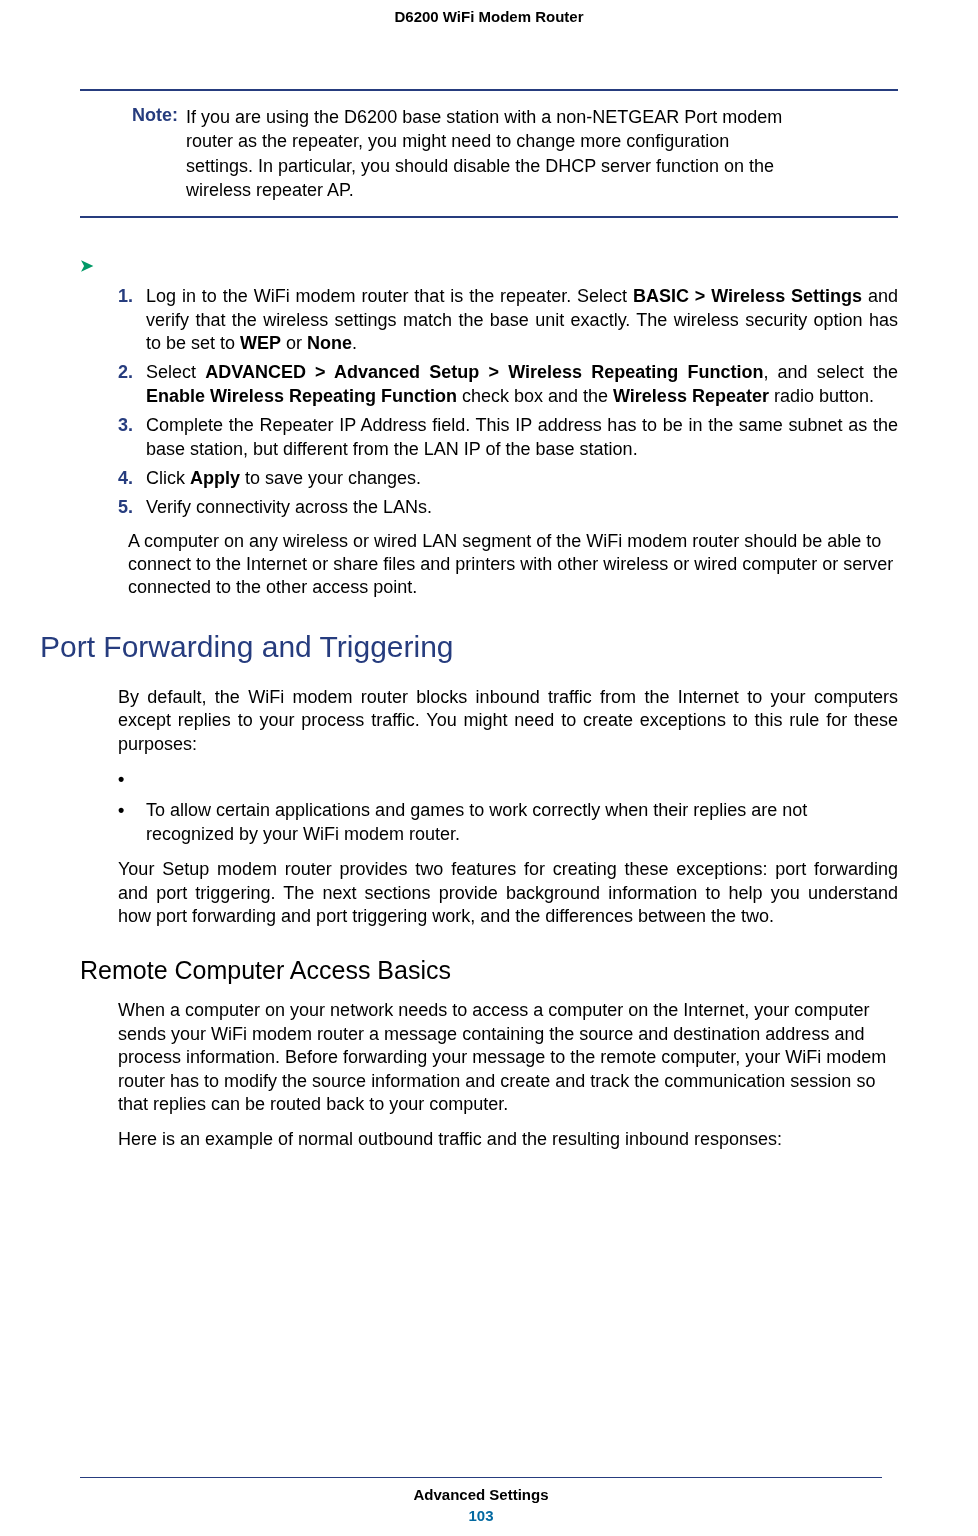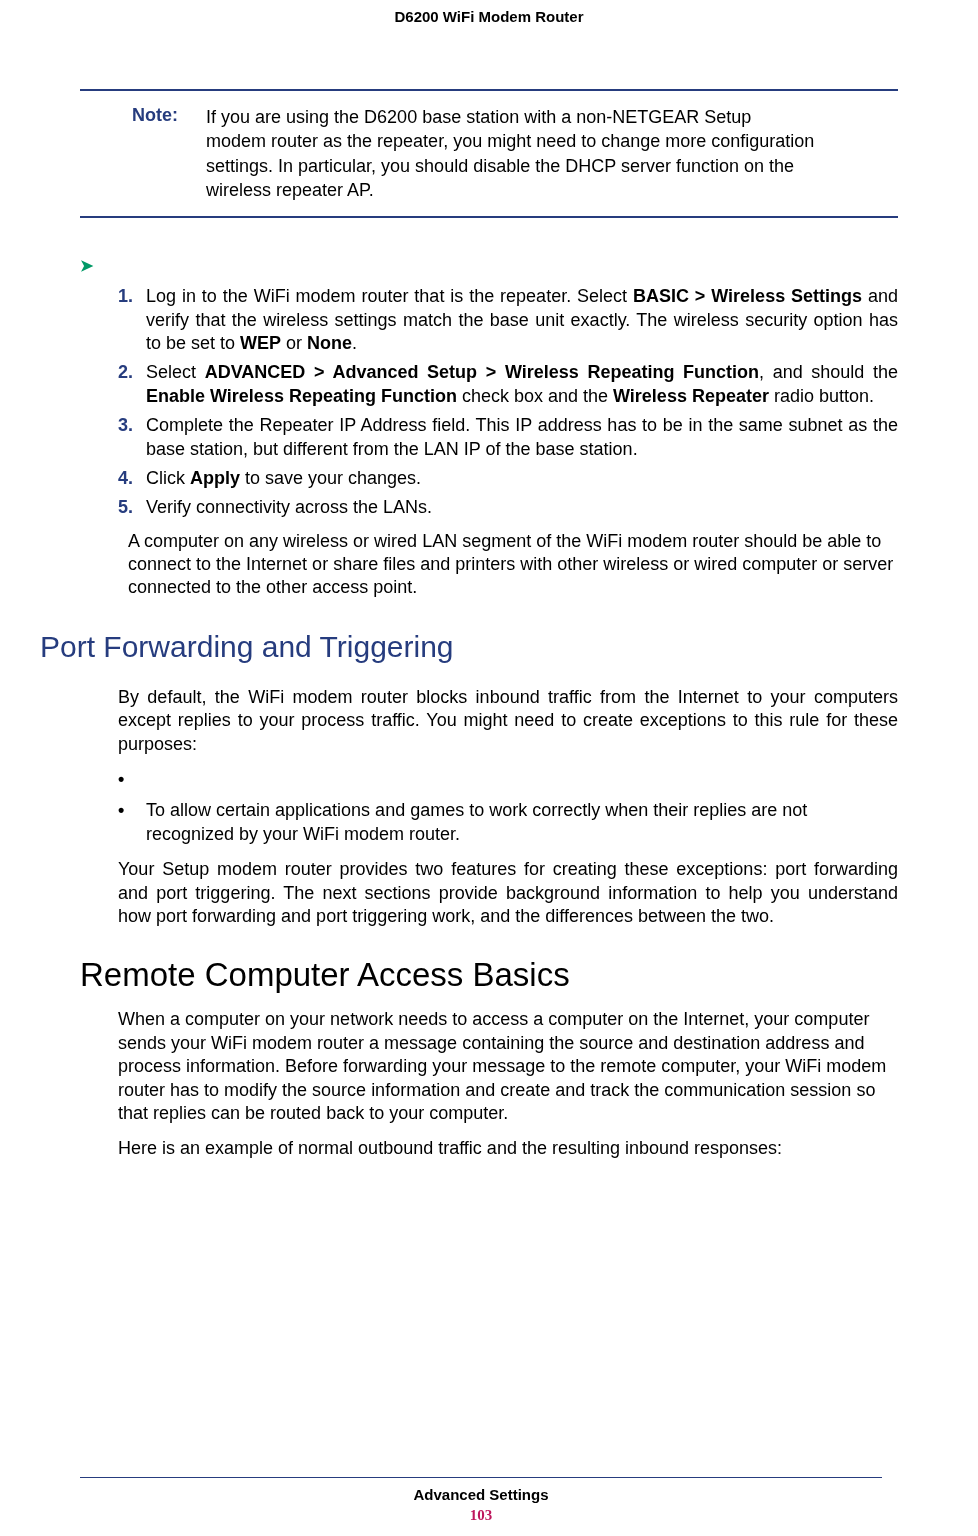--- a/index.html
+++ b/index.html
@@ -22,21 +22,20 @@
       font-size: 15px;
       padding-top: 8px;
       padding-bottom: 50px;
     }
     .note-block {
       border-top: 2px solid #263c7e;
       border-bottom: 2px solid #263c7e;
       padding: 14px 0 14px 52px;
       margin: 14px 0 38px 0;
       display: flex;
-      gap: 20px;
     }
     .note-label {
       color: #263c7e;
       font-weight: bold;
       font-size: 18px;
       flex: 0 0 auto;
       margin-right: 8px;
     }
     .note-text {
       font-size: 18px;
@@ -117,21 +116,21 @@
     }
     .bullet-dot {
       color: #000;
       font-weight: bold;
       flex: 0 0 28px;
       font-size: 18px;
     }
     .h2 {
       color: #000;
       font-family: "Futura", "Trebuchet MS", Arial, sans-serif;
-      font-size: 33px;
+      font-size: 25px;
       margin-top: 28px;
       margin-bottom: 14px;
       font-weight: 500;
     }
     .footer {
       position: absolute;
       bottom: 12px;
       left: 0;
       right: 16px;
       text-align: center;
@@ -140,50 +139,49 @@
     .footer-rule {
       border: none;
       border-top: 1px solid #263c7e;
       margin: 0 80px 8px 80px;
     }
     .footer-title {
       font-weight: bold;
       margin-bottom: 4px;
     }
     .footer-page {
-      color: #be185d;
-      font-weight: bold;
-      font-family: Liberation Serif, serif;
+      color: #0369a1;
+      font-weight: bold;
     }
   </style>
 </head>
 <body>
 
 <div class="doc-header">D6200 WiFi Modem Router</div>
 
 <div class="note-block">
   <span class="note-label">Note:</span>
-  <span class="note-text">If you are using the D6200 base station with a non-NETGEAR Setup modem router as the repeater, you might need to change more configuration settings. In particular, you should disable the DHCP server function on the wireless repeater AP.</span>
+  <span class="note-text">If you are using the D6200 base station with a non-NETGEAR Port modem router as the repeater, you might need to change more configuration settings. In particular, you should disable the DHCP server function on the wireless repeater AP.</span>
 </div>
 
 <div class="procedure-title-row">
   <span class="procedure-arrow">➤</span>
 </div>
 
 <ul class="steps">
   <li>
     <span class="step-num">1.</span>
     <span class="step-body">
       <span>Log in to the WiFi modem router that is the repeater. Select </span><span class="b">BASIC &gt; Wireless Settings</span><span> and verify that the wireless settings match the base unit exactly. The wireless security option has to be set to </span><span class="b">WEP</span><span> or </span><span class="b">None</span><span>.</span>
     </span>
   </li>
   <li>
     <span class="step-num">2.</span>
     <span class="step-body">
-      <span>Select </span><span class="b">ADVANCED &gt; Advanced Setup &gt; Wireless Repeating Function</span><span>, and should the </span><span class="b">Enable Wireless Repeating Function</span><span> check box and the </span><span class="b">Wireless Repeater</span><span> radio button.</span>
+      <span>Select </span><span class="b">ADVANCED &gt; Advanced Setup &gt; Wireless Repeating Function</span><span>, and select the </span><span class="b">Enable Wireless Repeating Function</span><span> check box and the </span><span class="b">Wireless Repeater</span><span> radio button.</span>
     </span>
   </li>
   <li>
     <span class="step-num">3.</span>
     <span class="step-body">Complete the Repeater IP Address field. This IP address has to be in the same subnet as the base station, but different from the LAN IP of the base station.</span>
   </li>
   <li>
     <span class="step-num">4.</span>
     <span class="step-body">
       <span>Click </span><span class="b">Apply</span><span> to save your changes.</span>

